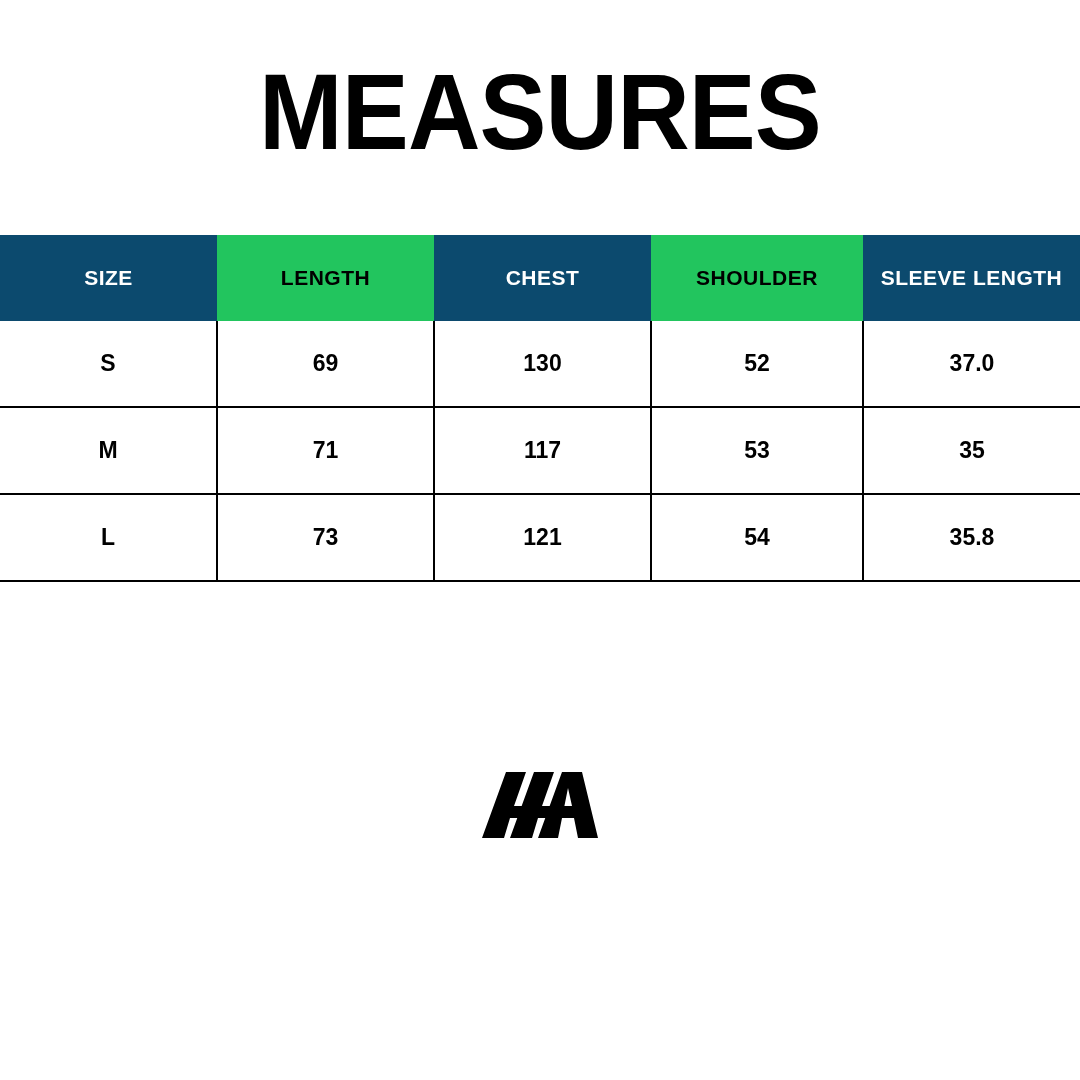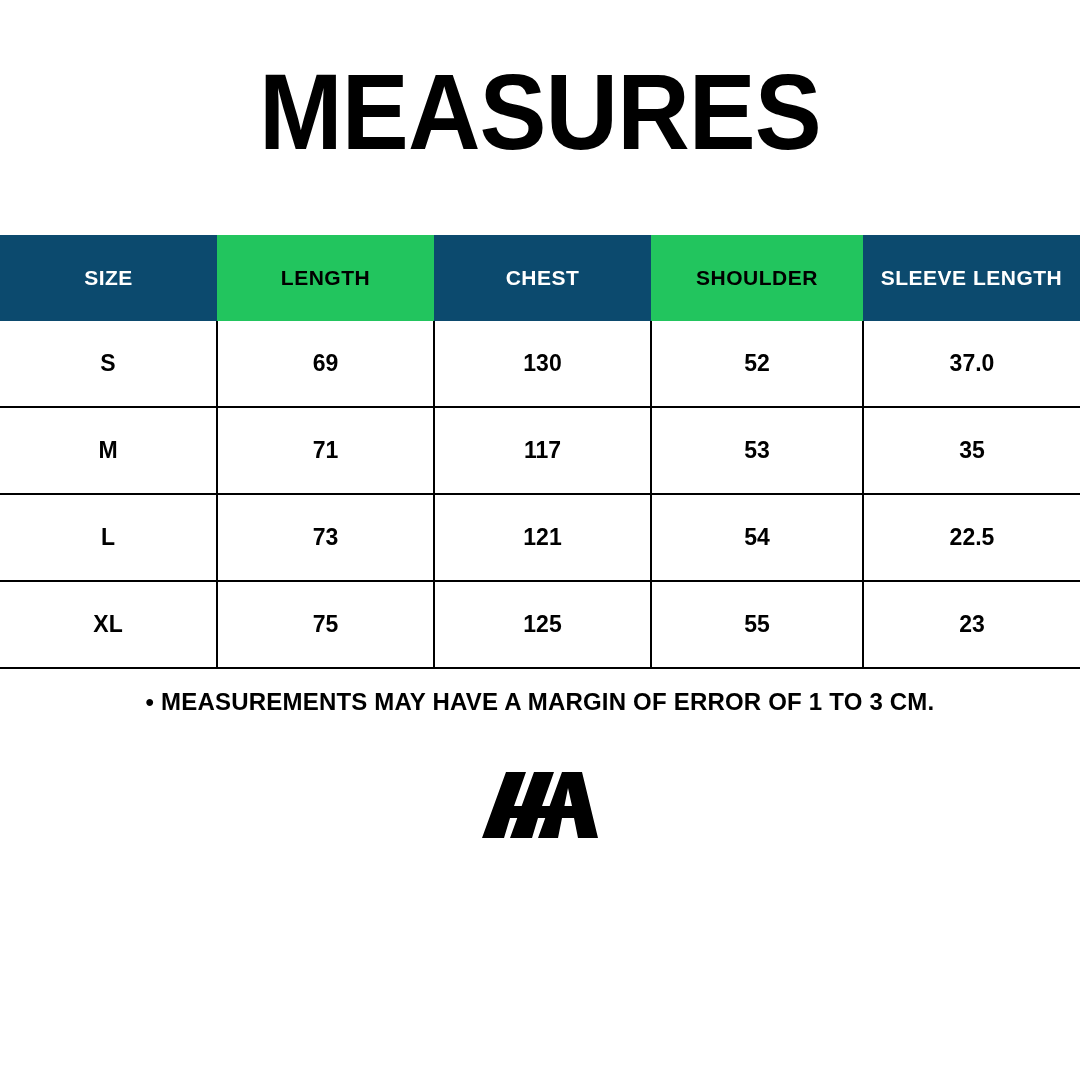--- a/index.html
+++ b/index.html
@@ -140,34 +140,26 @@
           <td class="divider">71</td>
           <td class="divider">117</td>
           <td class="divider">53</td>
           <td>35</td>
         </tr>
         <tr>
           <td class="divider">L</td>
           <td class="divider">73</td>
           <td class="divider">121</td>
           <td class="divider">54</td>
-          <td>22.5</td>
-        </tr>
-        <tr>
-          <td class="divider">XL</td>
-          <td class="divider">75</td>
-          <td class="divider">125</td>
-          <td class="divider">55</td>
-          <td>23</td>
+          <td>35.8</td>
         </tr>
       </tbody>
     </table>
   </div>
 
-  <div class="note">• MEASUREMENTS MAY HAVE A MARGIN OF ERROR OF 1 TO 3 CM.</div>
 
   <div class="logo">
     <svg width="120" height="70" viewBox="0 0 120 70" aria-hidden="true">
       <g fill="#000000">
         <path d="M2 68 L26 2 L46 2 L34 36 L48 36 L44 48 L30 48 L24 68 Z"></path>
         <path d="M30 68 L54 2 L74 2 L62 36 L76 36 L72 48 L58 48 L52 68 Z"></path>
         <path d="M58 68 L82 2 L102 2 L118 68 L98 68 L94 48 L80 48 L84 36 L92 36 L88 18 L78 68 Z"></path>
       </g>
     </svg>
   </div>

